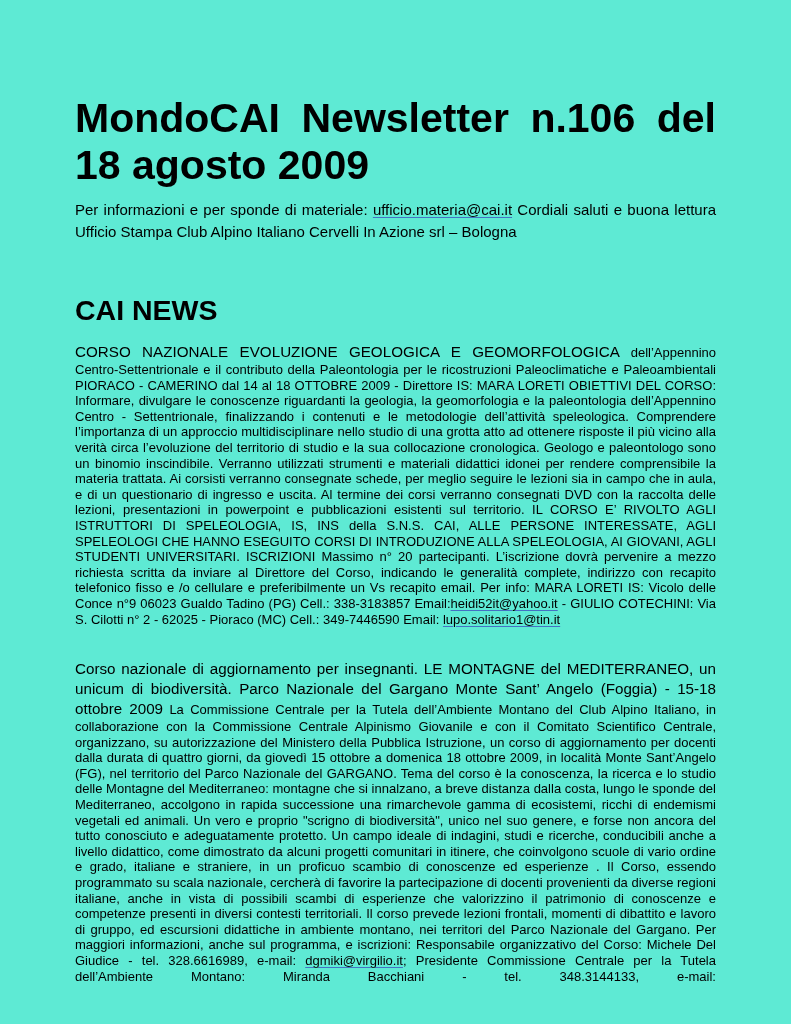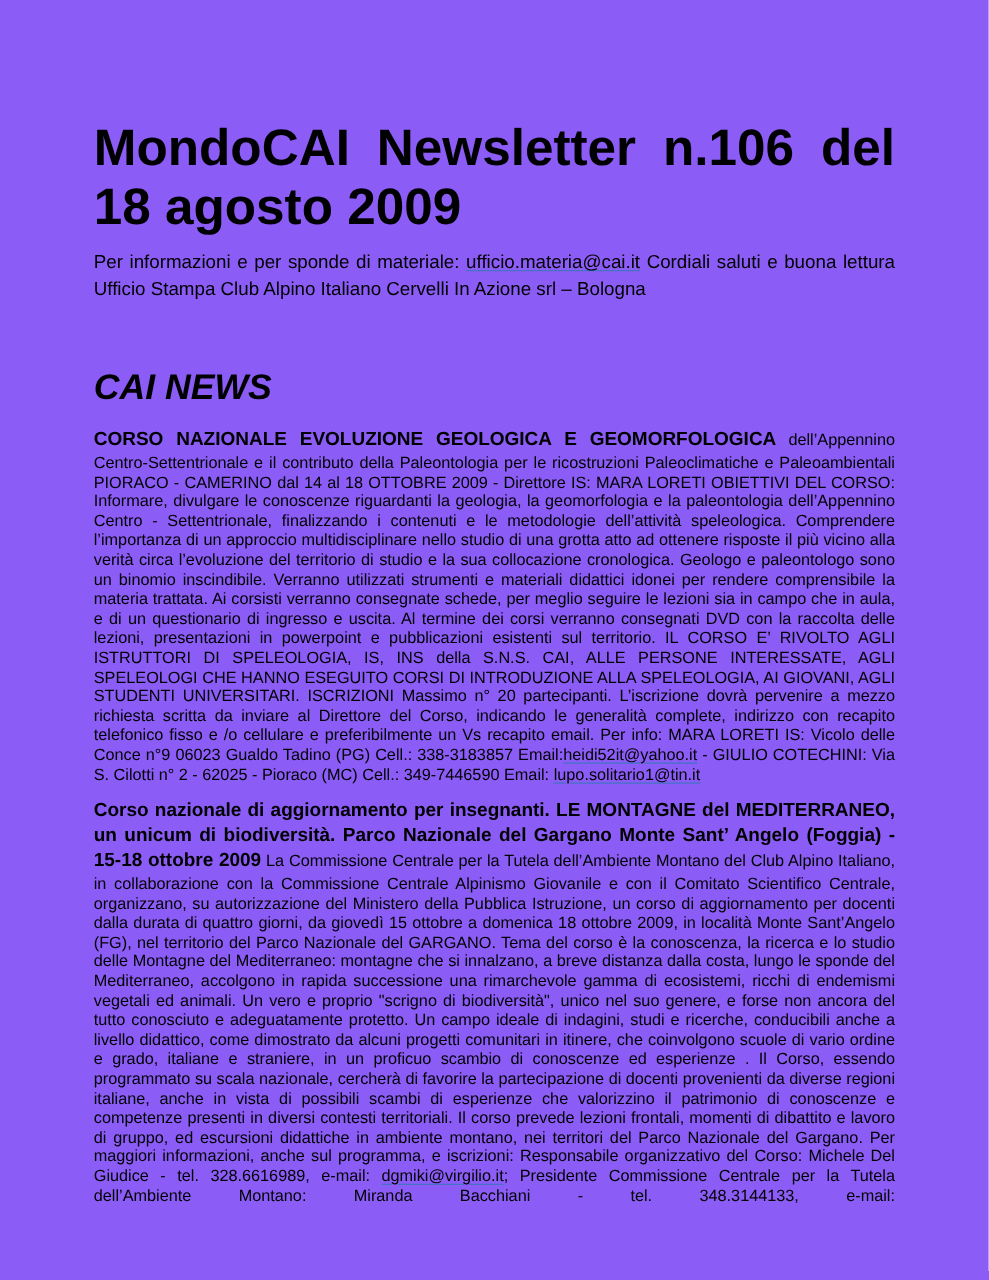--- a/index.html
+++ b/index.html
@@ -6,21 +6,21 @@
     margin: 0;
     padding: 0;
     background: #ffffff;
   }
   .page {
     position: relative;
     width: 791px;
     height: 1024px;
     box-sizing: border-box;
     padding: 95px 75px 0 75px;
-    background: #8b5cf6;
+    background: #5eead4;
     color: #000000;
     font-family: "Liberation Sans", sans-serif;
     overflow: hidden;
   }
   .title {
     margin: 0 0 10px 0;
     font-size: 41px;
     font-weight: bold;
     line-height: 47px;
     text-align: justify;
@@ -30,35 +30,34 @@
     margin: 0;
     font-size: 15px;
     line-height: 22px;
     text-align: justify;
   }
   .section-heading {
     margin: 51px 0 0 0;
     font-size: 28.5px;
     font-weight: bold;
     line-height: 33px;
-    font-style: italic;
   }
   .article {
     margin: 15px 0 0 0;
     font-size: 13px;
     line-height: 15.6px;
     text-align: justify;
   }
   .article .lead {
-    font-weight: bold;
+    font-weight: normal;
     font-size: 15.2px;
     line-height: 20px;
   }
   .article-2 {
-    margin-top: 12px;
+    margin-top: 32px;
     text-align-last: justify;
   }
   a.email-link {
     color: #000000;
     text-decoration: underline;
     text-decoration-color: #4472c4;
     text-decoration-thickness: 1px;
     text-underline-offset: 2px;
     cursor: pointer;
   }

